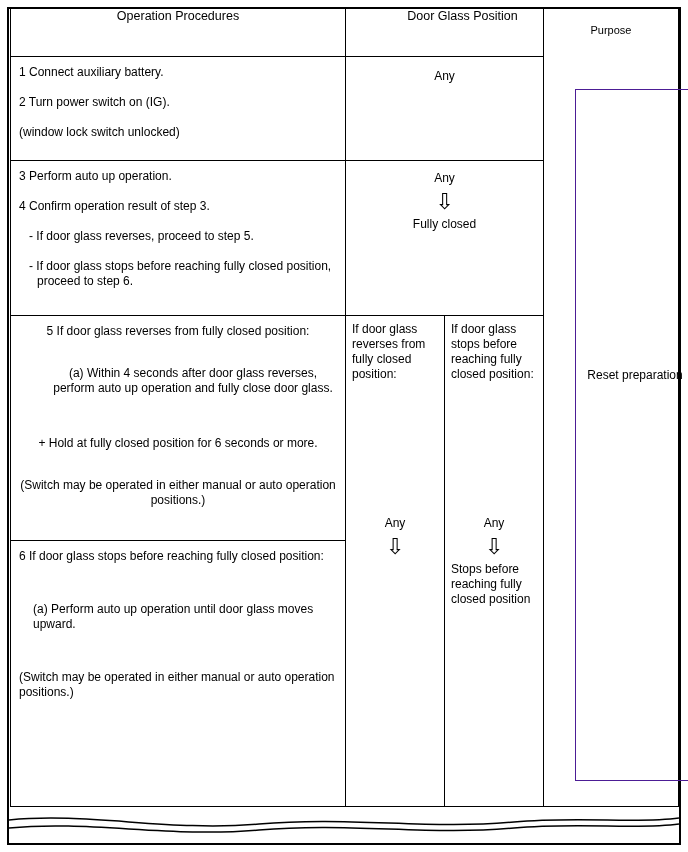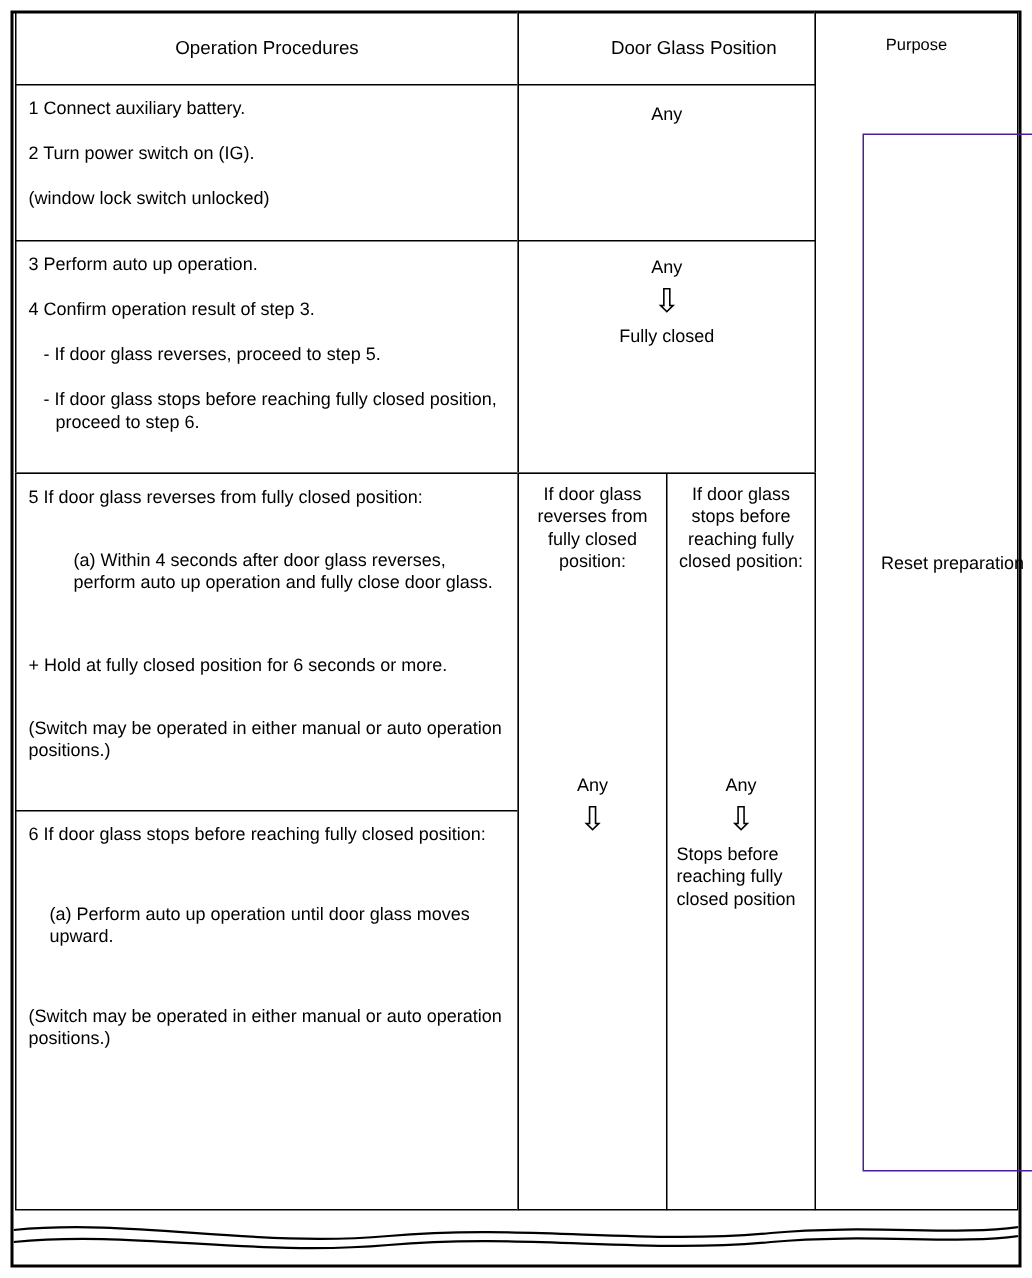--- a/index.html
+++ b/index.html
@@ -17,44 +17,44 @@
     width: 674px; height: 838px;
     border: 2px solid #000;
     background: #fff;
   }
   .cell {
     position: absolute;
     border: 1px solid #000;
     background: #fff;
   }
   .hdr {
-    display: flex; align-items: center; justify-content: center;
+    display: flex; align-items: flex-start; justify-content: center;
     text-align: center; font-size: 12.5px;
   }
   .txt { padding: 8px; }
   .cell-step12 p { margin-bottom: 15px; }
   .cell-step34 p { margin-bottom: 15px; }
-  .cell-step5 p  { margin-bottom: 27px; }
+  .cell-step5 p  { margin-bottom: 27px; text-align: center; }
   .cell-step5 p.gap-lg { margin-bottom: 40px; margin-left: 30px; }
   .cell-step6 p  { margin-bottom: 38px; }
   .indent { padding-left: 18px; text-indent: -8px; }
   .indent-ab { padding-left: 14px; }
   .pos-stack {
     display: flex; flex-direction: column; align-items: center;
     padding-top: 10px; text-align: center;
   }
   .pos-any-only { text-align: center; padding-top: 12px; }
   .arrow {
     font-family: "DejaVu Sans", sans-serif;
     font-size: 22px; line-height: 22px;
     margin: 5px 0 4px 0;
     display: block; text-align: center;
   }
   .branch { overflow: hidden; }
-  .branch .condition { padding: 6px; text-align: center; }
+  .branch .condition { padding: 6px; }
   .branch .outcome-group {
     position: absolute; left: 0; top: 200px; width: 100%;
   }
   .branch .state { text-align: center; }
   .branch .result { padding: 0 6px; text-align: left; }
   .purpose-col { }
   .purpose-title {
     position: absolute; top: 14px; left: 0; width: 100%;
     text-align: center; font-size: 11px;
   }

